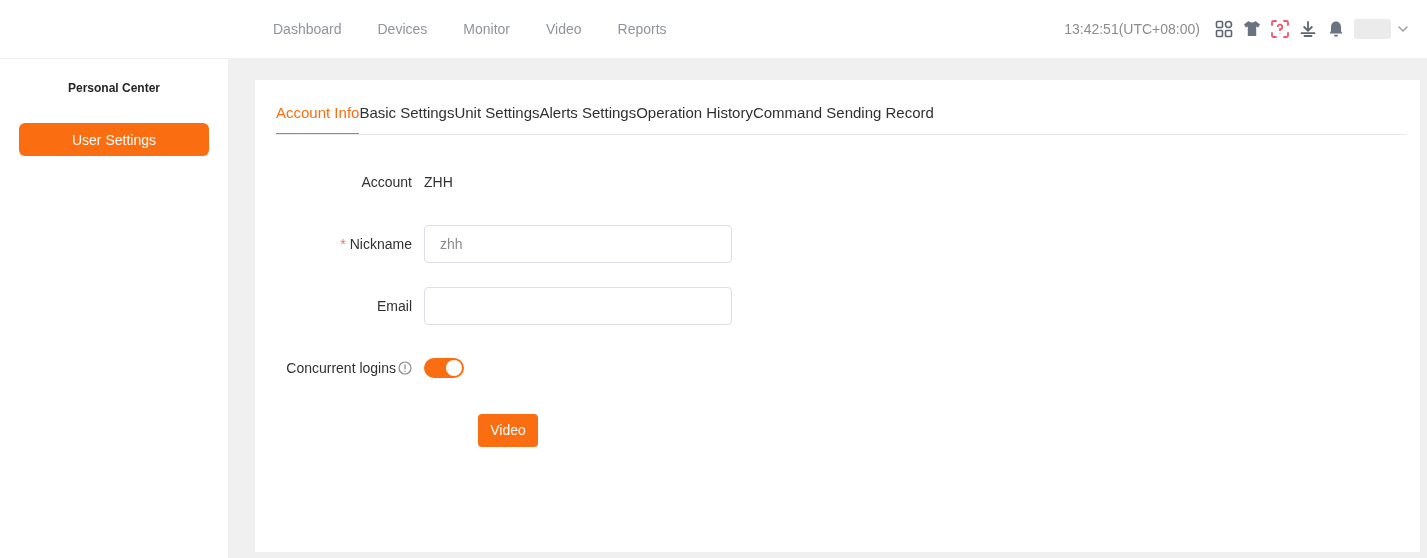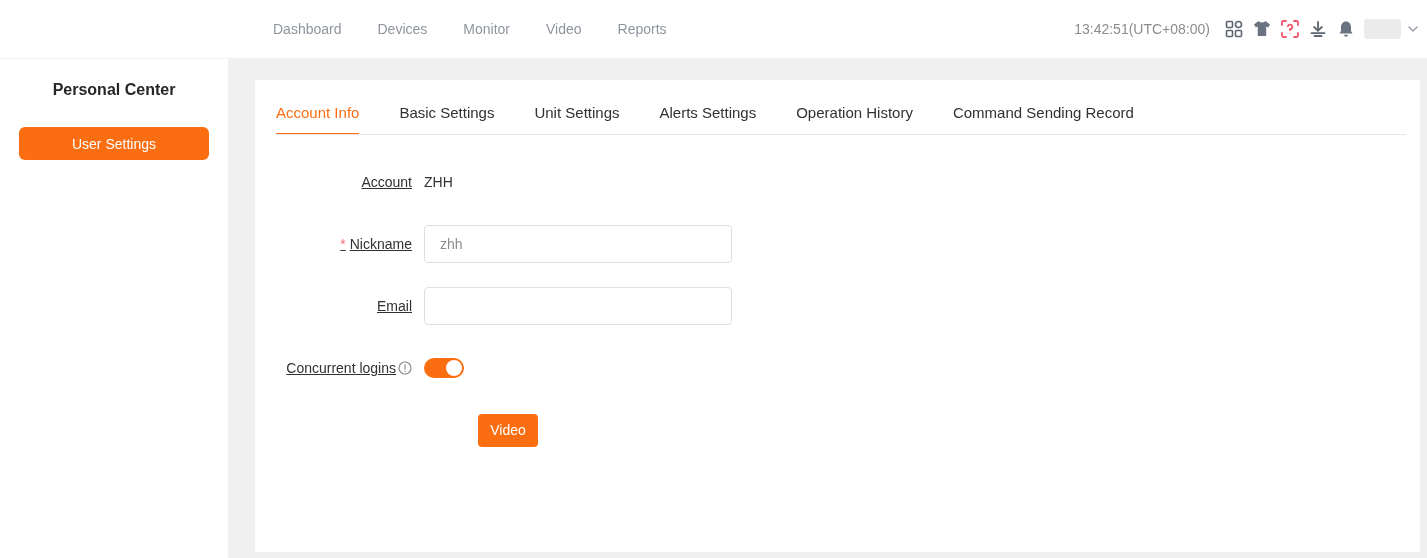--- a/index.html
+++ b/index.html
@@ -4,47 +4,47 @@
 <style>
   * { margin:0; padding:0; box-sizing:border-box; }
   html,body { width:1427px; height:558px; overflow:hidden;
     font-family:"Liberation Sans", sans-serif; background:#f0f0f0; }
 
   
   .topbar { position:absolute; left:0; top:0; width:1427px; height:59px;
     background:#fff; border-bottom:1px solid #f0f0f0; display:flex; align-items:center; z-index:5; }
   .topnav { display:flex; gap:36px; margin-left:273px; }
   .topnav .nav-item { font-size:14px; color:#8f959e; cursor:pointer; white-space:nowrap; }
-  .topbar-right { margin-left:auto; display:flex; align-items:center; gap:8px; padding-right:8px; }
+  .topbar-right { margin-left:auto; display:flex; align-items:center; gap:8px; padding-right:18px; }
   .clock { font-size:14px; color:#8c8c8c; margin-right:6px; white-space:nowrap; }
   .tb-icon { width:20px; height:20px; display:flex; align-items:center; justify-content:center; cursor:pointer; }
   .avatar-wrap { display:flex; align-items:center; gap:6px; cursor:pointer; }
   .avatar-ph { width:37px; height:20px; background:#ebebeb; border-radius:3px; }
 
   
   .sidebar { position:absolute; left:0; top:59px; width:228px; height:499px; background:#fff; }
-  .sidebar-title { margin-top:22px; text-align:center; font-size:16px; font-weight:bold; color:#262626; }
+  .sidebar-title { margin-top:22px; text-align:center; font-size:12px; font-weight:bold; color:#262626; }
   .user-settings-btn { display:block; margin:28px auto 0 auto; width:190px; height:33px;
     background:#fb6d11; border:none; border-radius:6px; color:#fff; font-size:14px;
     font-family:"Liberation Sans", sans-serif; cursor:pointer; }
 
   
   .card { position:absolute; left:255px; top:80px; width:1165px; height:472px; background:#fff; }
 
-  .tabs { display:flex; gap:40px; padding:24px 14px 0 21px; position:relative; }
+  .tabs { display:flex; padding:24px 14px 0 21px; position:relative; }
   .tab { font-size:15px; color:#303133; padding-bottom:14px; cursor:pointer; white-space:nowrap; position:relative; }
   .tab.active { color:#fb6d11; }
   .tab.active::after { content:""; position:absolute; left:0; right:0; bottom:0; height:2px; background:#fb6d11; }
   .tabs-divider { position:absolute; left:21px; right:14px; bottom:0; height:1px; background:#e7e7e7; }
 
   
   .form { padding-top:28px; }
   .form-row { display:flex; align-items:center; margin-bottom:24px; min-height:38px; }
   .form-label { width:169px; text-align:right; padding-right:12px; font-size:14px; color:#303133; white-space:nowrap;
-    display:flex; justify-content:flex-end; align-items:center;text-decoration:underline; }
+    display:flex; justify-content:flex-end; align-items:center; }
   .req-star { color:#f56c6c; margin-right:4px; }
   .form-value { font-size:14px; color:#303133; }
   .text-input { width:308px; height:38px; border:1px solid #dcdfe6; border-radius:4px;
     padding:0 15px; font-size:14px; color:#8c8c8c; outline:none; background:#fff;
     font-family:"Liberation Sans", sans-serif; }
 
   .info-badge { display:inline-flex; margin-left:2px; cursor:pointer; }
 
   .toggle { position:relative; width:40px; height:20px; border-radius:10px; background:#fb6d11; cursor:pointer; }
   .toggle .knob { position:absolute; top:2px; right:2px; width:16px; height:16px; border-radius:50%; background:#fff; }

